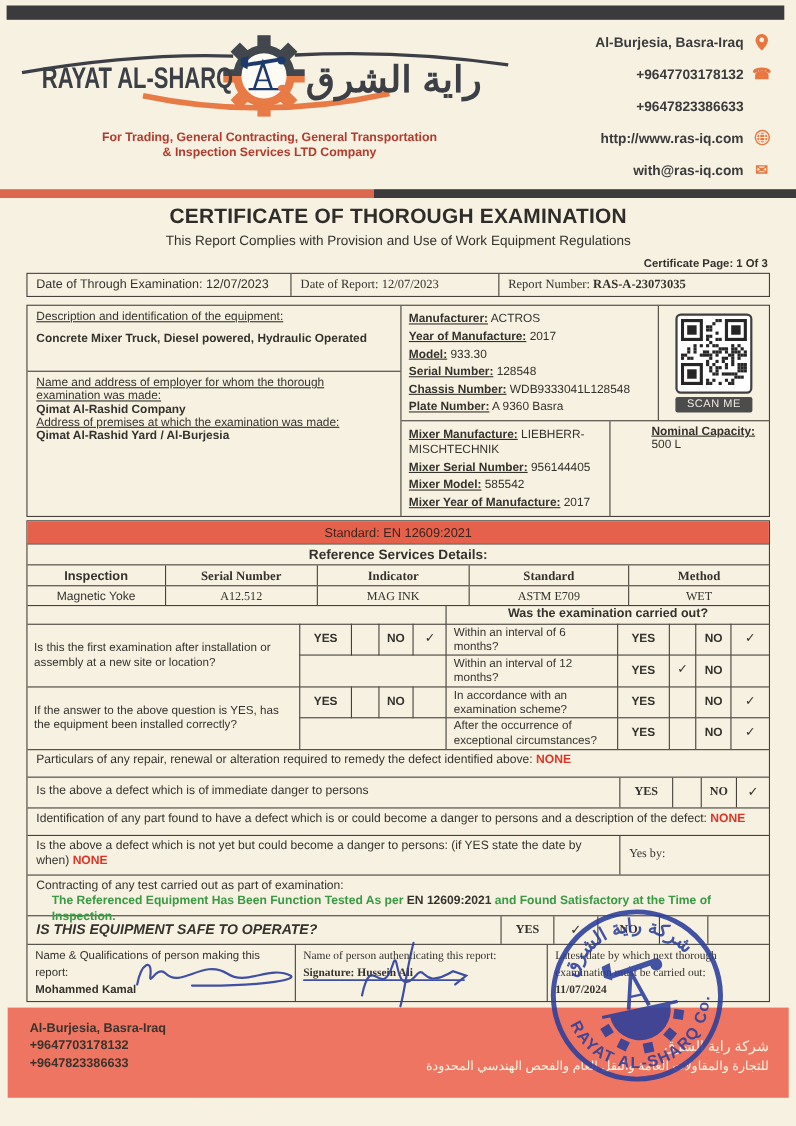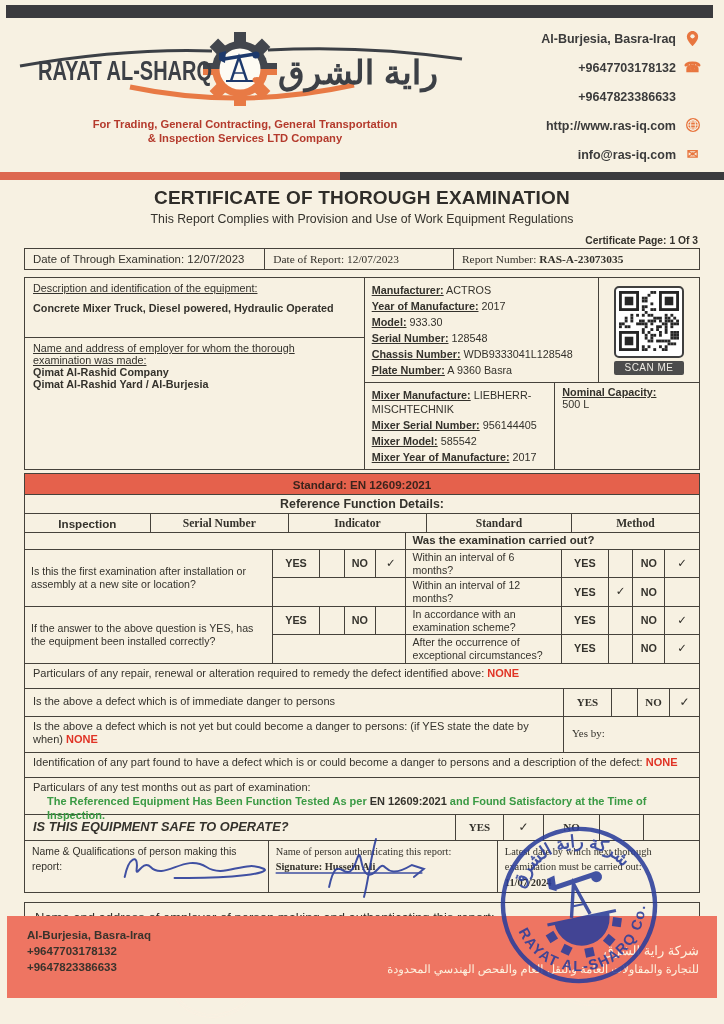--- a/index.html
+++ b/index.html
@@ -34,42 +34,42 @@
   .b{ font-weight:bold; } .ul{ text-decoration:underline; }
   
   .equip{ display:flex; margin-top:7px; font-size:10.8px; }
   .eq-left{ width:50.4%; border-right:1.6px solid #46423b; display:flex; flex-direction:column; }
   .eq-desc{ height:60px; border-bottom:1.6px solid #46423b; padding:4px 8px; }
   .eq-emp{ flex:1; padding:4px 8px; }
   .eq-right{ flex:1; display:flex; flex-direction:column; }
   .eq-r1{ display:flex; height:105px; border-bottom:1.6px solid #46423b; }
   .eq-man{ flex:1; border-right:1.6px solid #46423b; padding:3px 7px; }
   .eq-qr{ width:100px; display:flex; flex-direction:column; align-items:center; justify-content:center; }
-  .eq-r2{ display:flex; flex:1; }
+  .eq-r2{ display:flex; flex:1;gap:30px; }
   .eq-mix{ width:57%; border-right:1.6px solid #46423b; padding:3px 7px; }
   .eq-cap{ flex:1; padding:3px 7px; }
   .fline{ margin:1.5px 0; line-height:1.35; }
   .val-b{ font-weight:bold; }
   .qrbox{ background:#fff; border:2px solid #3f3f3f; border-radius:5px; padding:3px; }
   .scanme{ background:#4c4c4c; color:#efece4; font-size:10px; padding:1px 10px 2px; border-radius:2px; margin-top:3px; letter-spacing:.5px; }
   
   .mid{ border:1.6px solid #46423b; margin-top:3px; }
   .mrow{ display:flex; border-top:1.6px solid #46423b; align-items:stretch; }
   .mrow:first-child{ border-top:none; }
-  .banner{ background:#e5614c; justify-content:center; align-items:center; font-weight:bold; font-size:11.6px; color:#3c241c; height:20px; }
+  .banner{ background:#e5614c; justify-content:center; align-items:center; font-weight:normal; font-size:11.6px; color:#3c241c; height:20px; }
   .refhead{ justify-content:center; font-weight:bold; font-size:12.4px; height:19px; align-items:center; }
   .c5>div{ text-align:center; padding:2.5px 4px; }
   .r1{ width:18.5%; } .r2{ width:20.5%; } .r3{ width:20.5%; } .r4{ width:21.5%; } .r5{ flex:1; }
   .refcols{ font-weight:bold; font-size:11.6px; }
   .refdata{ font-size:11px; }
   .qtable{ width:100%; border-collapse:collapse; border-style:hidden; table-layout:fixed; font-size:10.6px; }
   .qtable td{ border:1.5px solid #46423b; padding:1px 6px; vertical-align:middle; line-height:1.2;}
   .qtable .yn{ font-weight:bold; text-align:center; font-size:10.8px; }
   .qtable .ck{ text-align:center; font-size:11.5px; padding:1px 2px; }
-  .qtable .carried{ font-weight:bold; text-align:left; font-size:11.4px; }
+  .qtable .carried{ font-weight:bold; text-align:center; font-size:11.4px; }
   .mc{ padding:3px 8px; line-height:1.25; }
   .grow{ flex:1; }
   .yn-cell{ font-weight:bold; text-align:center; font-size:11px; display:flex; align-items:center; justify-content:center; }
   .ck-cell{ text-align:center; font-size:12px; display:flex; align-items:center; justify-content:center; }
   .red{ color:#e03325; font-weight:bold; }
   .green{ color:#3a9a44; }
   .testline2{ padding-left:14px; margin-top:1px; }
   .safelabel{ font-weight:bold; font-size:12.8px; display:flex; align-items:center;font-style:italic; }
   .sigrow{ position:relative; font-size:10.4px; }
   .sigrow .mc{ line-height:1.5; padding:3px 7px;}
@@ -175,21 +175,21 @@
               <circle cx="8" cy="8" r="7" fill="#e8763f"></circle>
               <g stroke="#f7f1e2" stroke-width="1" fill="none">
                 <circle cx="8" cy="8" r="5.2"></circle>
                 <ellipse cx="8" cy="8" rx="2.4" ry="5.2"></ellipse>
                 <path d="M2.8,8 H13.2 M3.6,5 H12.4 M3.6,11 H12.4"></path>
               </g>
             </svg>
         </span>
       </div>
       <div class="contact-row">
-        <span>info@ras-iq.com</span>
+        <span>with@ras-iq.com</span>
         <span class="contact-icon">✉</span>
       </div>
     </div>
   </div>
 
   <div class="divider">
     <div class="dleft"></div>
     <div class="dright"></div>
   </div>
 
@@ -207,20 +207,21 @@
 
     <div class="equip bd">
       <div class="eq-left">
         <div class="eq-desc">
           <div class="ul">Description and identification of the equipment:</div>
           <div class="val-b" style="margin-top:8px">Concrete Mixer Truck, Diesel powered, Hydraulic Operated</div>
         </div>
         <div class="eq-emp">
           <div class="ul">Name and address of employer for whom the thorough examination was made:</div>
           <div class="val-b">Qimat Al-Rashid Company</div>
+          <div class="ul">Address of premises at which the examination was made:</div>
           <div class="val-b">Qimat Al-Rashid Yard / Al-Burjesia</div>
         </div>
       </div>
       <div class="eq-right">
         <div class="eq-r1">
           <div class="eq-man">
             <div class="fline"><span class="b ul">Manufacturer:</span> <span>ACTROS</span></div>
             <div class="fline"><span class="b ul">Year of Manufacture:</span> <span>2017</span></div>
             <div class="fline"><span class="b ul">Model:</span> <span>933.30</span></div>
             <div class="fline"><span class="b ul">Serial Number:</span> <span>128548</span></div>
@@ -357,27 +358,34 @@
           <div class="eq-cap">
             <div class="b ul">Nominal Capacity:</div>
             <div>500 L</div>
           </div>
         </div>
       </div>
     </div>
 
     <div class="mid">
       <div class="mrow banner">Standard: EN 12609:2021</div>
-      <div class="mrow refhead">Reference Function Details:</div>
+      <div class="mrow refhead">Reference Services Details:</div>
       <div class="mrow c5 refcols">
         <div class="r1">Inspection</div>
         <div class="r2 sep">Serial Number</div>
         <div class="r3 sep">Indicator</div>
         <div class="r4 sep">Standard</div>
         <div class="r5 sep">Method</div>
+      </div>
+      <div class="mrow c5 refdata">
+        <div class="r1">Magnetic Yoke</div>
+        <div class="r2 sep">A12.512</div>
+        <div class="r3 sep">MAG INK</div>
+        <div class="r4 sep">ASTM E709</div>
+        <div class="r5 sep">WET</div>
       </div>
 
       <div class="mrow" style="display:block">
         <table class="qtable">
           <colgroup>
             <col style="width:36%">
               <col style="width:6.8%">
               <col style="width:3.6%">
               <col style="width:4.6%">
               <col style="width:4.4%">
@@ -441,48 +449,49 @@
       </div>
 
       <div class="mrow" style="height:28px">
         <div class="mc grow" style="display:flex;align-items:center">Is the above a defect which is of immediate danger to persons</div>
         <div class="yn-cell sep" style="width:48px">YES</div>
         <div class="ck-cell sep" style="width:26px"></div>
         <div class="yn-cell sep" style="width:32px">NO</div>
         <div class="ck-cell sep" style="width:30px">✓</div>
       </div>
 
+      <div class="mrow" style="height:25px">
+        <div class="mc grow"><span>Identification of any part found to have a defect which is or could become a danger to persons and a description of the defect:</span> <span class="red">NONE</span></div>
+      </div>
+
       <div class="mrow" style="height:36px">
         <div class="mc grow"><span>Is the above a defect which is not yet but could become a danger to persons: (if YES state the date by when)</span> <span class="red">NONE</span></div>
         <div class="mc sep" style="width:136px;display:flex;align-items:center">Yes by:</div>
       </div>
 
-      <div class="mrow" style="height:25px">
-        <div class="mc grow"><span>Identification of any part found to have a defect which is or could become a danger to persons and a description of the defect:</span> <span class="red">NONE</span></div>
-      </div>
-
       <div class="mrow" style="height:37px">
         <div class="mc grow">
-          <div>Particulars of any test months out as part of examination:</div>
+          <div>Contracting of any test carried out as part of examination:</div>
           <div class="testline2"><span class="green b">The Referenced Equipment Has Been Function Tested As per </span><span class="b">EN 12609:2021</span><span class="green b"> and Found Satisfactory at the Time of Inspection.</span></div>
         </div>
       </div>
 
       <div class="mrow" style="height:26px">
         <div class="mc grow safelabel">IS THIS EQUIPMENT SAFE TO OPERATE?</div>
         <div class="yn-cell sep" style="width:48px">YES</div>
         <div class="ck-cell sep" style="width:40px">✓</div>
         <div class="yn-cell sep" style="width:56px">NO</div>
         <div class="ck-cell sep" style="width:44px"></div>
         <div class="ck-cell sep" style="width:56px"></div>
       </div>
 
       <div class="mrow sigrow" style="height:52px">
         <div class="mc sc1">
           <div>Name &amp; Qualifications of person making this report:</div>
+          <div class="b">Mohammed Kamal</div>
         </div>
         <div class="mc sc2 sep">
           <div>Name of person authenticating this report:</div>
           <div class="b">Signature: Hussein Ali</div>
         </div>
         <div class="mc sc3 sep">
           <div>Latest date by which next thorough examination must be carried out:</div>
           <div class="b">11/07/2024</div>
         </div>
         <svg class="sigsvg" viewBox="0 0 676 66">

